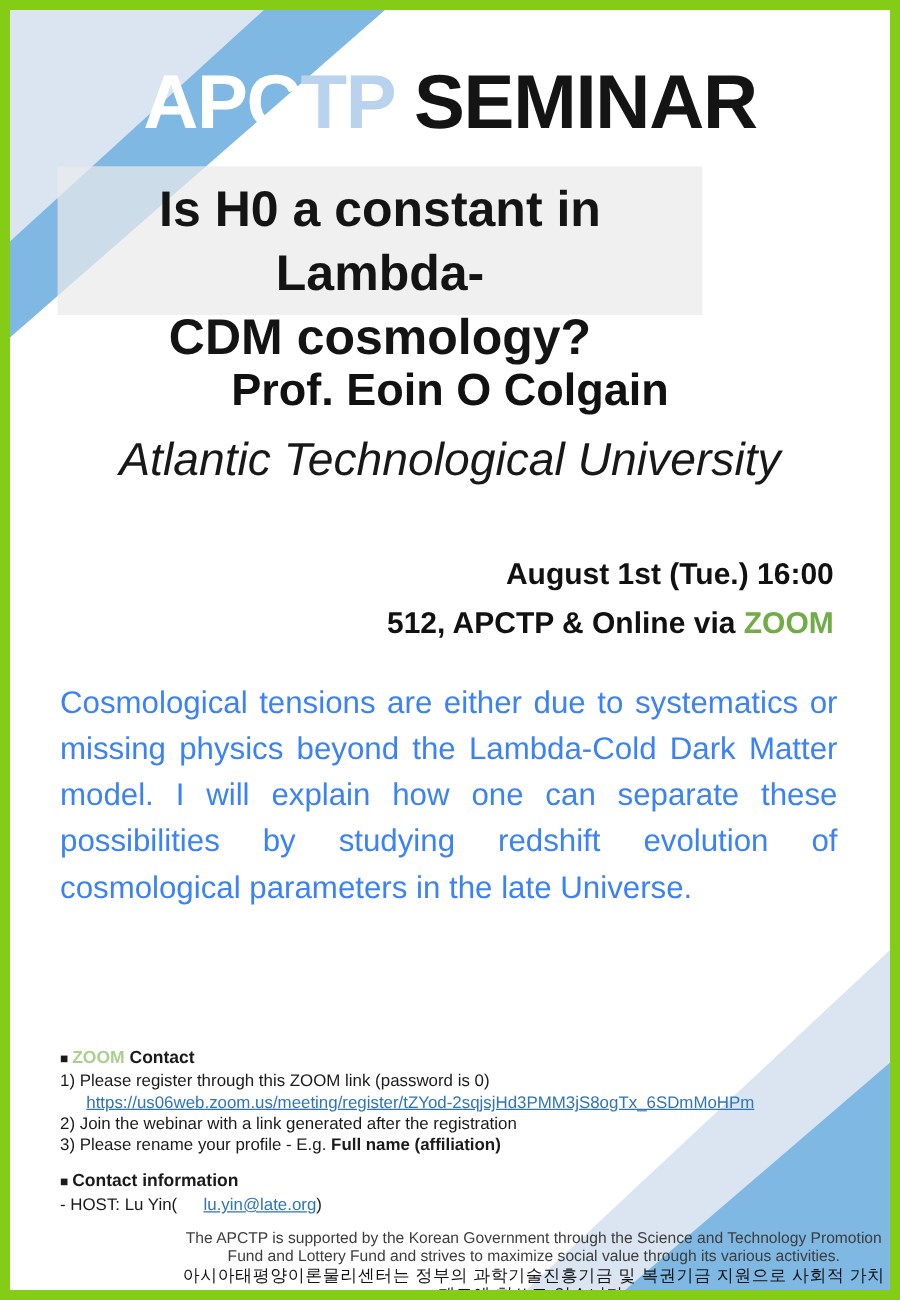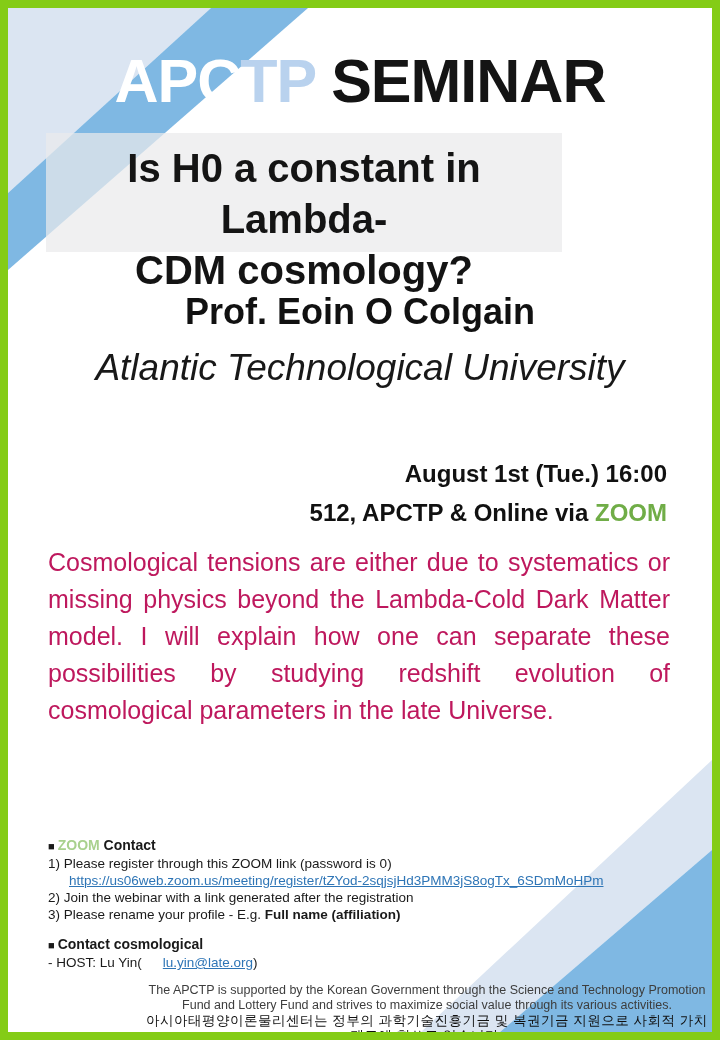--- a/index.html
+++ b/index.html
@@ -29,28 +29,28 @@
   .speaker {
     top:283px; left:0; width:100%; text-align:center;
     font-size:36px; font-weight:700; color:#111;
   }
   .affiliation {
     top:339px; left:0; width:100%; text-align:center;
     font-size:37px; font-style:italic; font-weight:400; color:#181818;
   }
 
   .schedule {
-    top:446px; right:45px; text-align:right;
+    top:432px; right:45px; text-align:right;
     font-size:24px; font-weight:700; line-height:39px; color:#111;
   }
   .zoom-green { color:#70ad47; }
 
   .abstract {
     left:40px; top:536px; width:622px;
-    font-size:25px; line-height:37px; text-align:justify; color:#be185d; margin:0;
+    font-size:25px; line-height:37px; text-align:justify; color:#3b82f6; margin:0;
   }
 
   .smallsec { left:40px; font-size:13.5px; line-height:17px; color:#1a1a1a; }
   .webinar { top:829px; }
   .contact { top:928px; }
   .sec-head { font-weight:700; font-size:14px; }
   .bullet { font-size:11px; }
   .zoom-light { color:#a9d18e; }
   a.link { color:#2e75b6; text-decoration:underline; cursor:pointer;padding-left:21px; }
   .bold { font-weight:700; }
@@ -100,21 +100,21 @@
 
   <div class="layer smallsec webinar">
     <div class="sec-head"><span class="bullet">■ </span><span class="zoom-light">ZOOM</span><span> Contact</span></div>
     <div>1) Please register through this ZOOM link (password is 0)</div>
     <div><a class="link">https://us06web.zoom.us/meeting/register/tZYod-2sqjsjHd3PMM3jS8ogTx_6SDmMoHPm</a></div>
     <div>2) Join the webinar with a link generated after the registration</div>
     <div><span>3) Please rename your profile - E.g. </span><span class="bold">Full name (affiliation)</span></div>
   </div>
 
   <div class="layer smallsec contact">
-    <div class="sec-head"><span class="bullet">■ </span><span>Contact cosmological</span></div>
+    <div class="sec-head"><span class="bullet">■ </span><span>Contact information</span></div>
     <div><span>- HOST: Lu Yin(</span><a class="link">lu.yin@late.org</a><span>)</span></div>
   </div>
 
 
   <div class="layer support">
     <div>The APCTP  is supported by the Korean Government through the Science and Technology Promotion</div>
     <div>Fund and Lottery Fund  and strives to maximize  social value through its various activities.</div>
     <div class="kr">아시아태평양이론물리센터는 정부의 과학기술진흥기금 및 복권기금 지원으로 사회적 가치 제고에 힘쓰고 있습니다.</div>
   </div>
 

